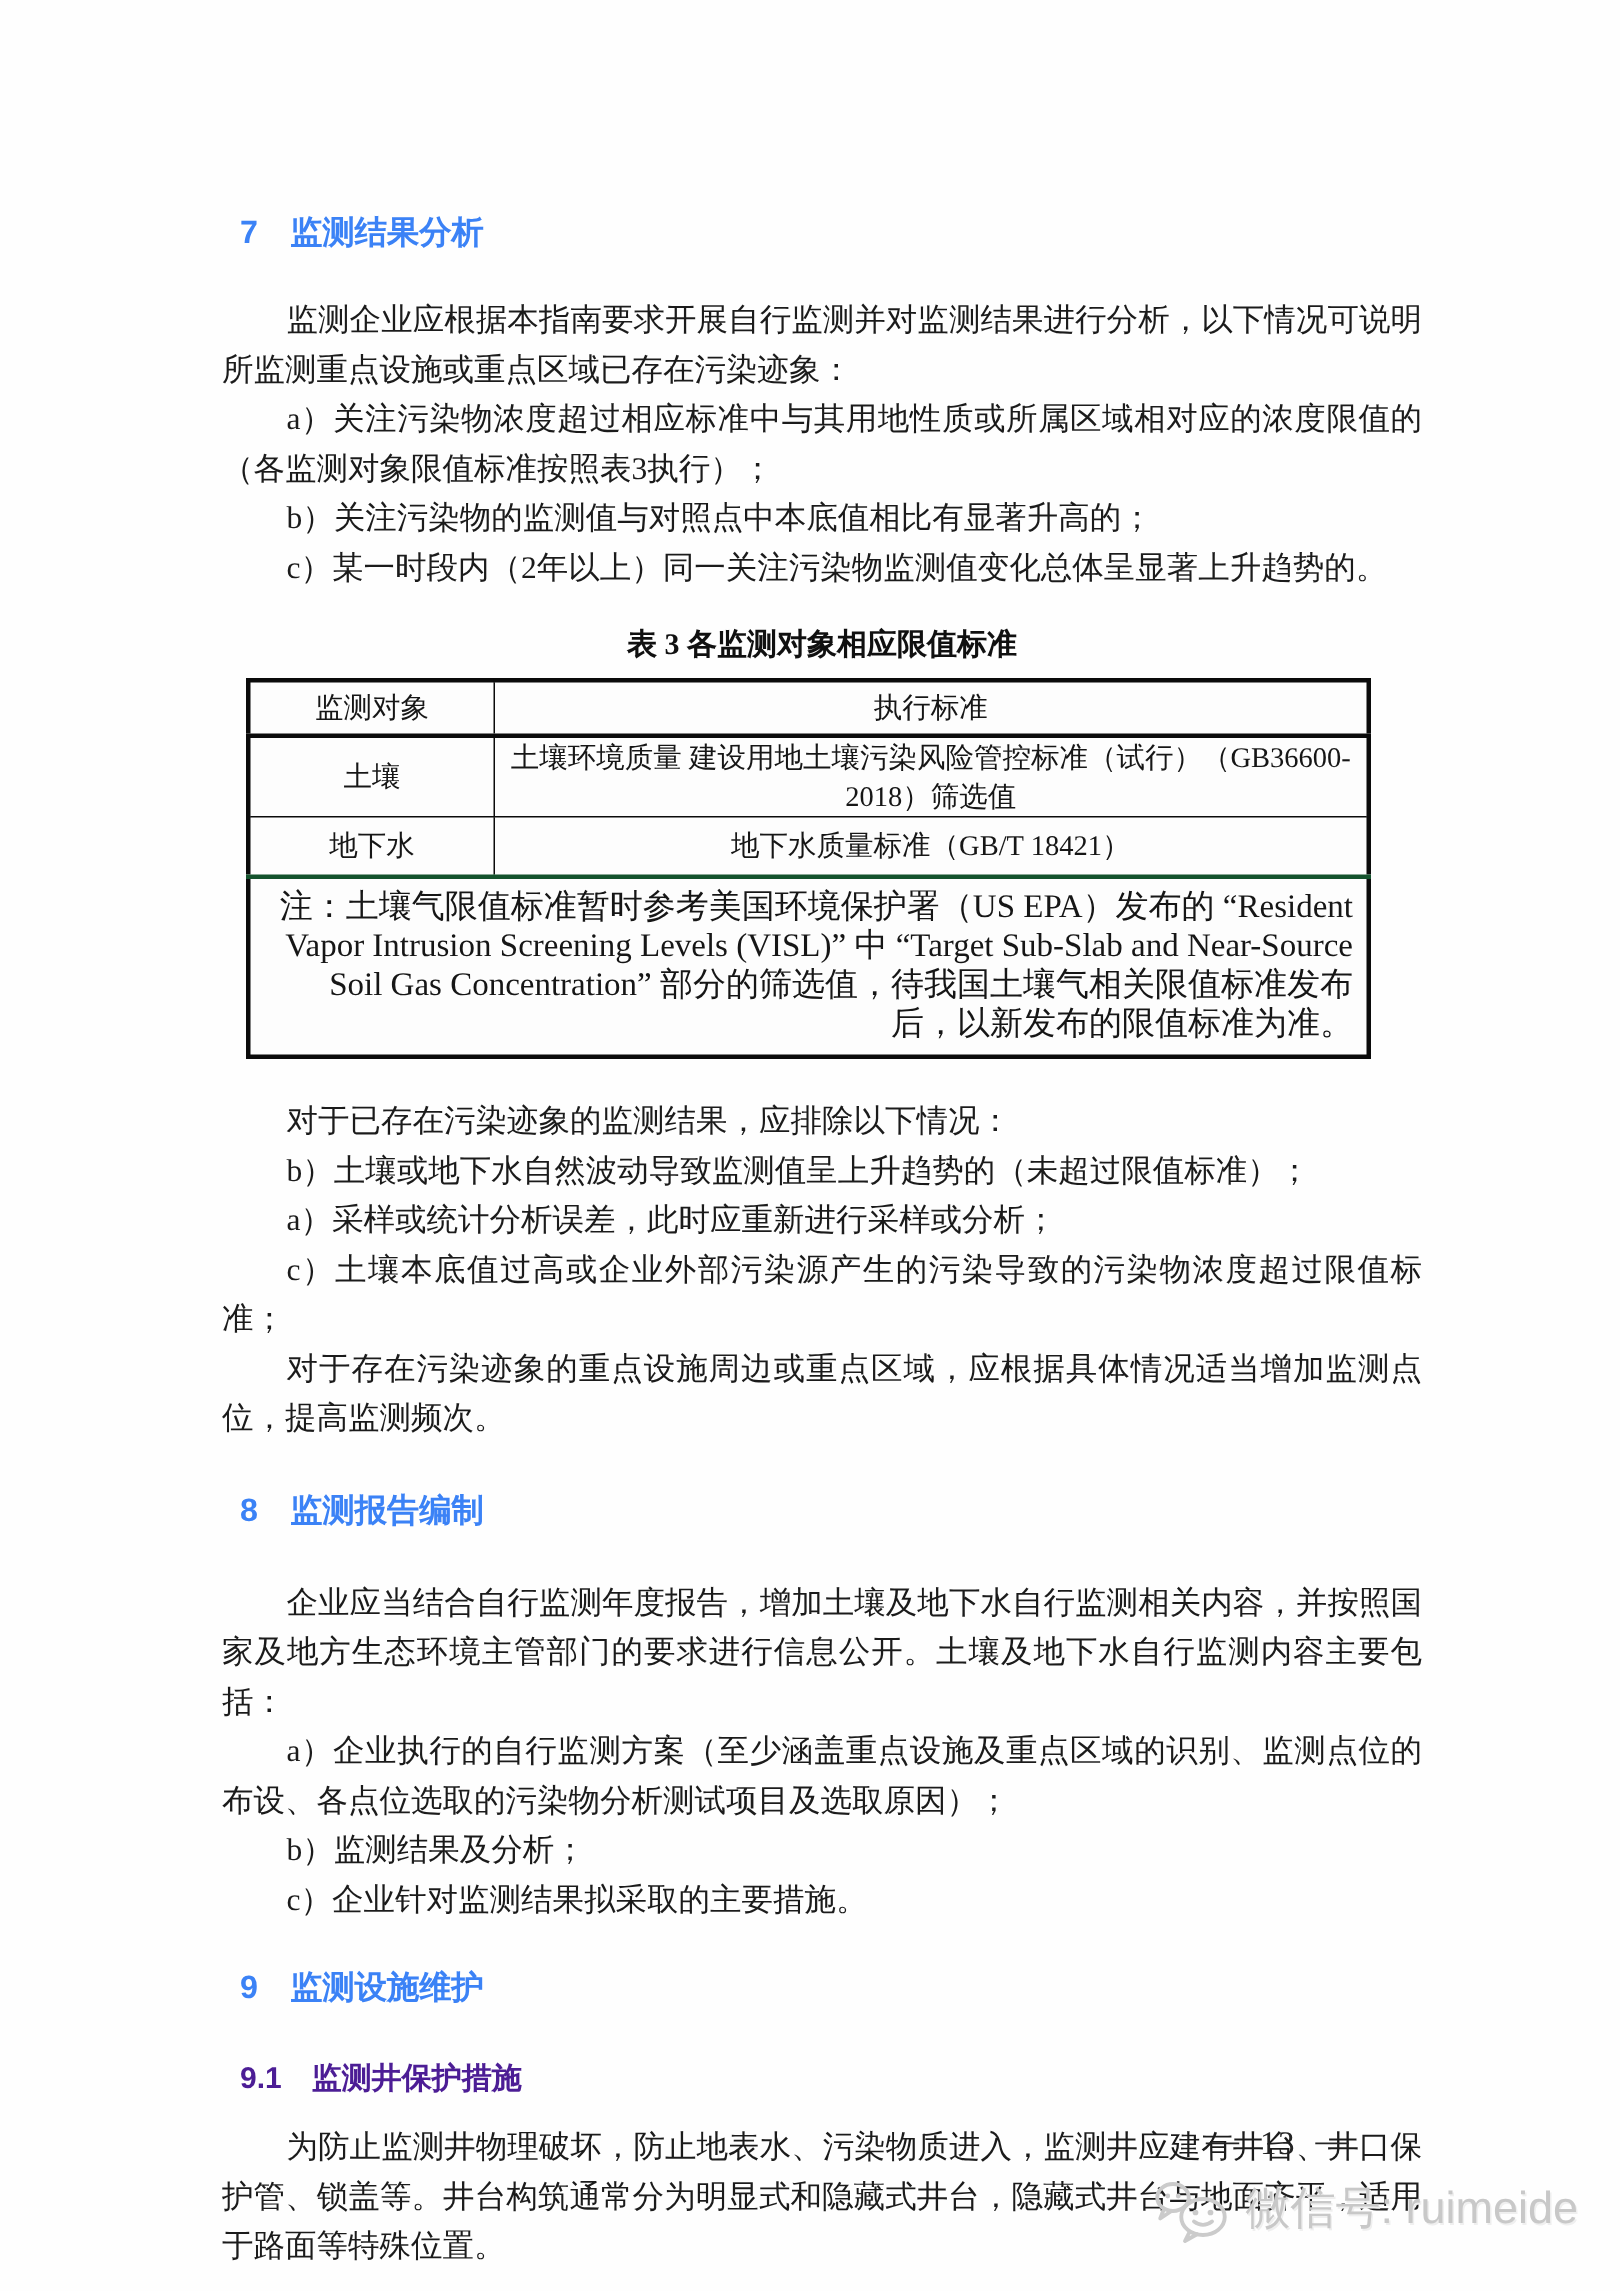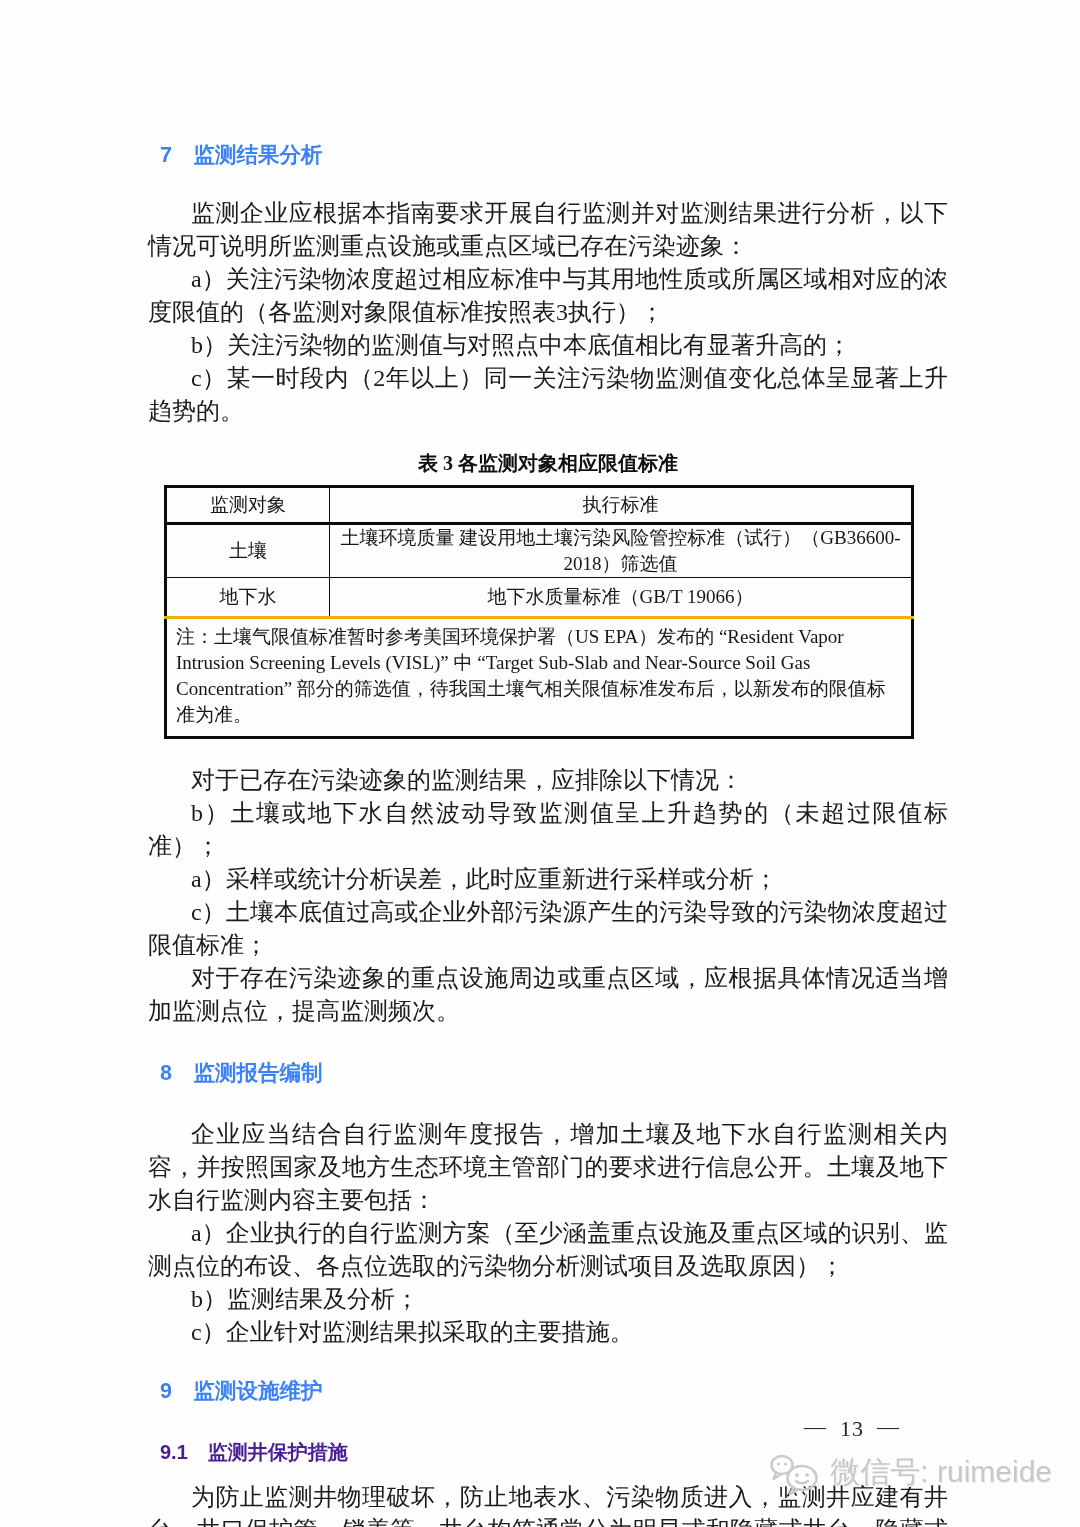--- a/index.html
+++ b/index.html
@@ -26,21 +26,21 @@
   }
   .hd-sub {
     font-family:"Liberation Sans","DejaVu Sans",sans-serif;
     font-weight:bold;
     font-size:20px;
     line-height:28px;
     margin:32px 0 0 12px;
     color:#4c1d95;
   }
   .para {
-    font-size:24px;
+    font-size:21px;
     line-height:33px;
     margin:0;
     text-indent:43px;
     text-align:justify;
     color:#1b1b1b;
   }
   .mt27 { margin-top:27px; }
   .mt30 { margin-top:30px; }
   .mt25 { margin-top:25px; }
   .mt15 { margin-top:15px; }
@@ -66,24 +66,24 @@
     text-align:center;
     vertical-align:middle;
     padding:0 6px;
     color:#161616;
   }
   table.limits .c1 { width:150px; }
   tr.thead td { height:34px; border-bottom:3px solid #0b0b0b; }
   tr.row-soil td { height:42px; }
   tr.row-gw td { height:38px; }
   tr.note-row td {
-    border-top:3px solid #eab308;
-    text-align:left;
+    border-top:3px solid #14532d;
+    text-align:right;
     padding:5px 9px 8px 9px;
-    font-size:19px;
+    font-size:22px;
     line-height:26px;
   }
   .pagenum {
     position:absolute;
     top:1416px; right:167px;
     font-size:22px;
     color:#242424;
     letter-spacing:1px;
   }
   .pagenum .dash { margin:0 13px; position:relative; top:-2px; }
@@ -120,21 +120,21 @@
           <tr class="thead">
         <td class="c1">监测对象</td>
         <td class="c2">执行标准</td>
       </tr>
       <tr class="row-soil">
         <td class="c1">土壤</td>
         <td class="c2">土壤环境质量 建设用地土壤污染风险管控标准（试行）（GB36600-2018）筛选值</td>
       </tr>
       <tr class="row-gw">
         <td class="c1">地下水</td>
-        <td class="c2">地下水质量标准（GB/T 19066）</td>
+        <td class="c2">地下水质量标准（GB/T 18421）</td>
       </tr>
       <tr class="note-row">
         <td colspan="2">注：土壤气限值标准暂时参考美国环境保护署（US EPA）发布的 “Resident Vapor Intrusion Screening Levels (VISL)” 中 “Target Sub-Slab and Near-Source Soil Gas Concentration” 部分的筛选值，待我国土壤气相关限值标准发布后，以新发布的限值标准为准。</td>
       </tr>
     </tbody>
       </table>
 
     <p class="para mt25">对于已存在污染迹象的监测结果，应排除以下情况：</p>
     <p class="para">b）土壤或地下水自然波动导致监测值呈上升趋势的（未超过限值标准）；</p>
     <p class="para">a）采样或统计分析误差，此时应重新进行采样或分析；</p>

